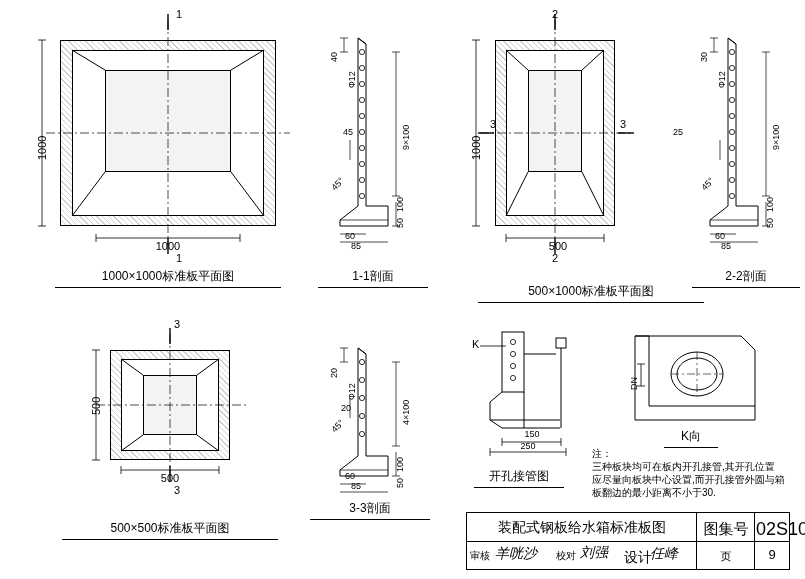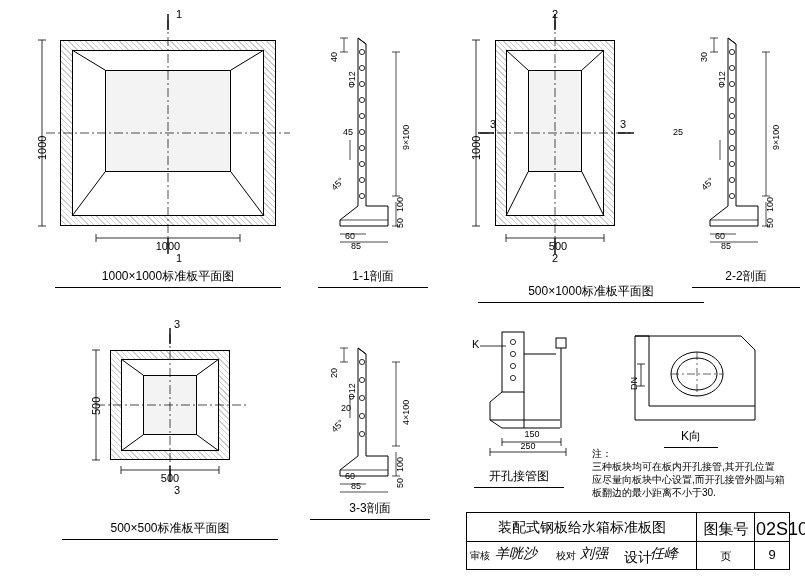--- a/index.html
+++ b/index.html
@@ -342,20 +342,20 @@
     <div class="ln v" style="left:696px;top:512px;height:58px;"></div>
     <div class="ln v" style="left:754px;top:512px;height:58px;"></div>
 
     <div class="txtc" style="left:470px;top:520px;width:224px;font-size:14px;">装配式钢板给水箱标准板图</div>
     <div class="txtc" style="left:700px;top:521px;width:52px;font-size:15px;">图集号</div>
     <div class="txtc" style="left:756px;top:520px;width:32px;font-size:18px;">02S101</div>
 
     <div class="txt" style="left:470px;top:550px;font-size:10px;">审核</div>
     <div class="txt" style="left:495px;top:546px;font-size:14px;font-family:'Liberation Serif',serif;font-style:italic;">羊咣沙</div>
     <div class="txt" style="left:556px;top:550px;font-size:10px;">校对</div>
-    <div class="txt" style="left:580px;top:546px;font-size:14px;font-family:Liberation Serif, serif;font-style:italic;">刘强</div>
+    <div class="txt" style="left:580px;top:546px;font-size:14px;font-family:Liberation Mono, monospace;font-style:italic;">刘强</div>
     <div class="txt" style="left:624px;top:550px;font-size:14px;">设计</div>
     <div class="txt" style="left:650px;top:546px;font-size:14px;font-family:'Liberation Serif',serif;font-style:italic;">任峰</div>
     <div class="txtc" style="left:700px;top:550px;width:52px;font-size:11px;">页</div>
     <div class="txtc" style="left:756px;top:548px;width:32px;font-size:13px;">9</div>
   </div>
 
 </div>
 
 </body></html>

